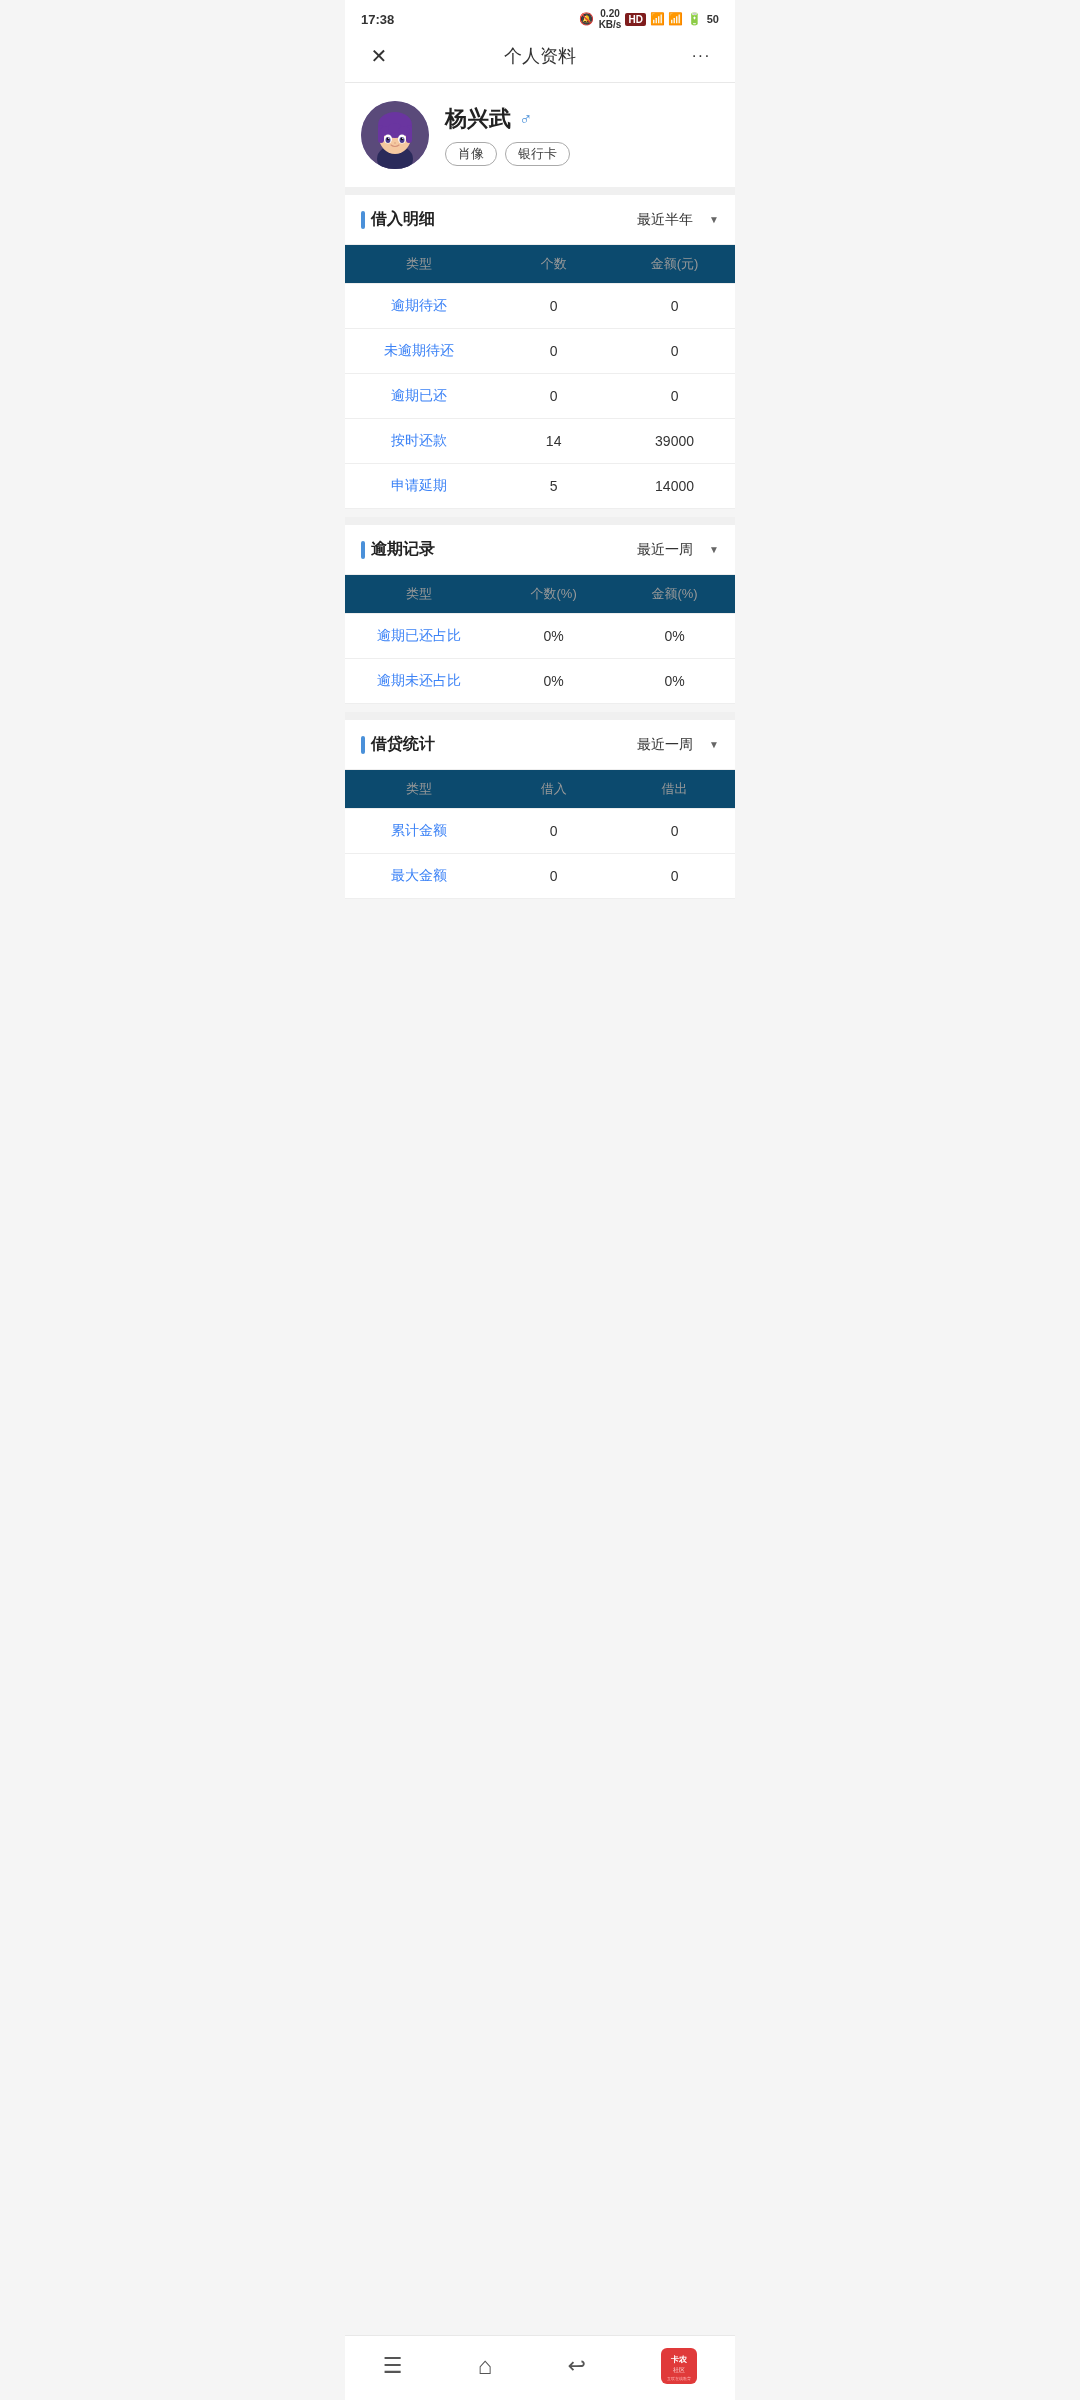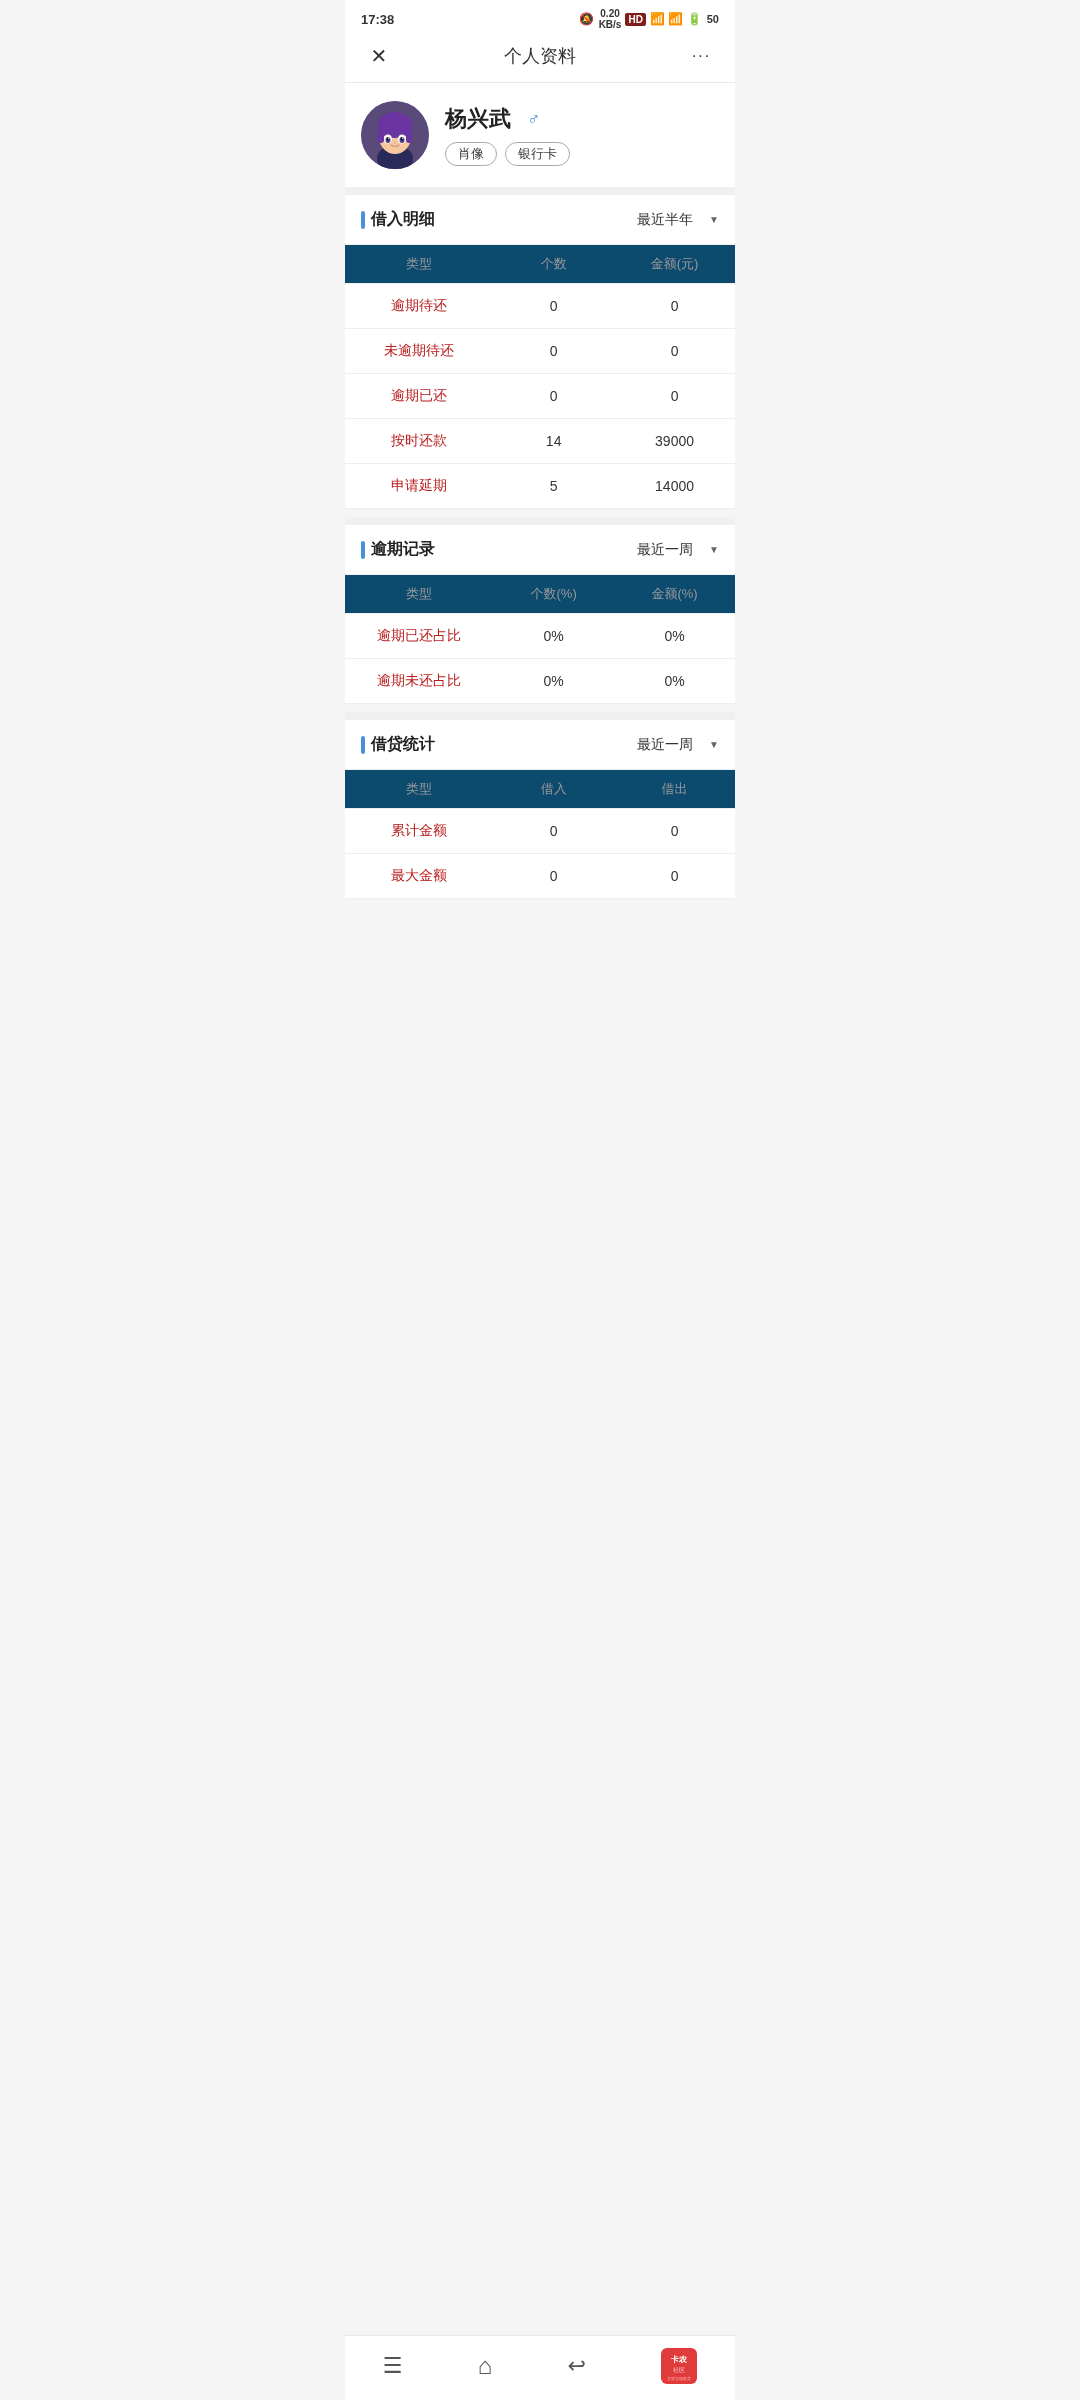--- a/index.html
+++ b/index.html
@@ -73,21 +73,21 @@
       justify-content: center;
     }
     .avatar-svg {
       width: 68px;
       height: 68px;
     }
     .profile-info { flex: 1; }
     .profile-name-row {
       display: flex;
       align-items: center;
-      gap: 16px;
+      gap: 8px;
       margin-bottom: 8px;
     }
     .profile-name {
       font-size: 22px;
       font-weight: 600;
       color: #222;
     }
     .gender-icon {
       color: #4a90d9;
       font-size: 18px;
@@ -164,21 +164,21 @@
       border-bottom: 1px solid #eee;
     }
     .data-table td {
       text-align: center;
       padding: 13px 8px;
       font-size: 14px;
       color: #333;
       border-bottom: 1px solid #eee;
     }
     .data-table td:first-child {
-      color: #b91c1c;
+      color: #3b82f6;
     }
     .col-type { width: 38%; }
     .col-count { width: 31%; }
     .col-amount { width: 31%; }
 
     
     .bottom-bar {
       background: #fff;
       border-top: 1px solid #e8e8e8;
       display: flex;

